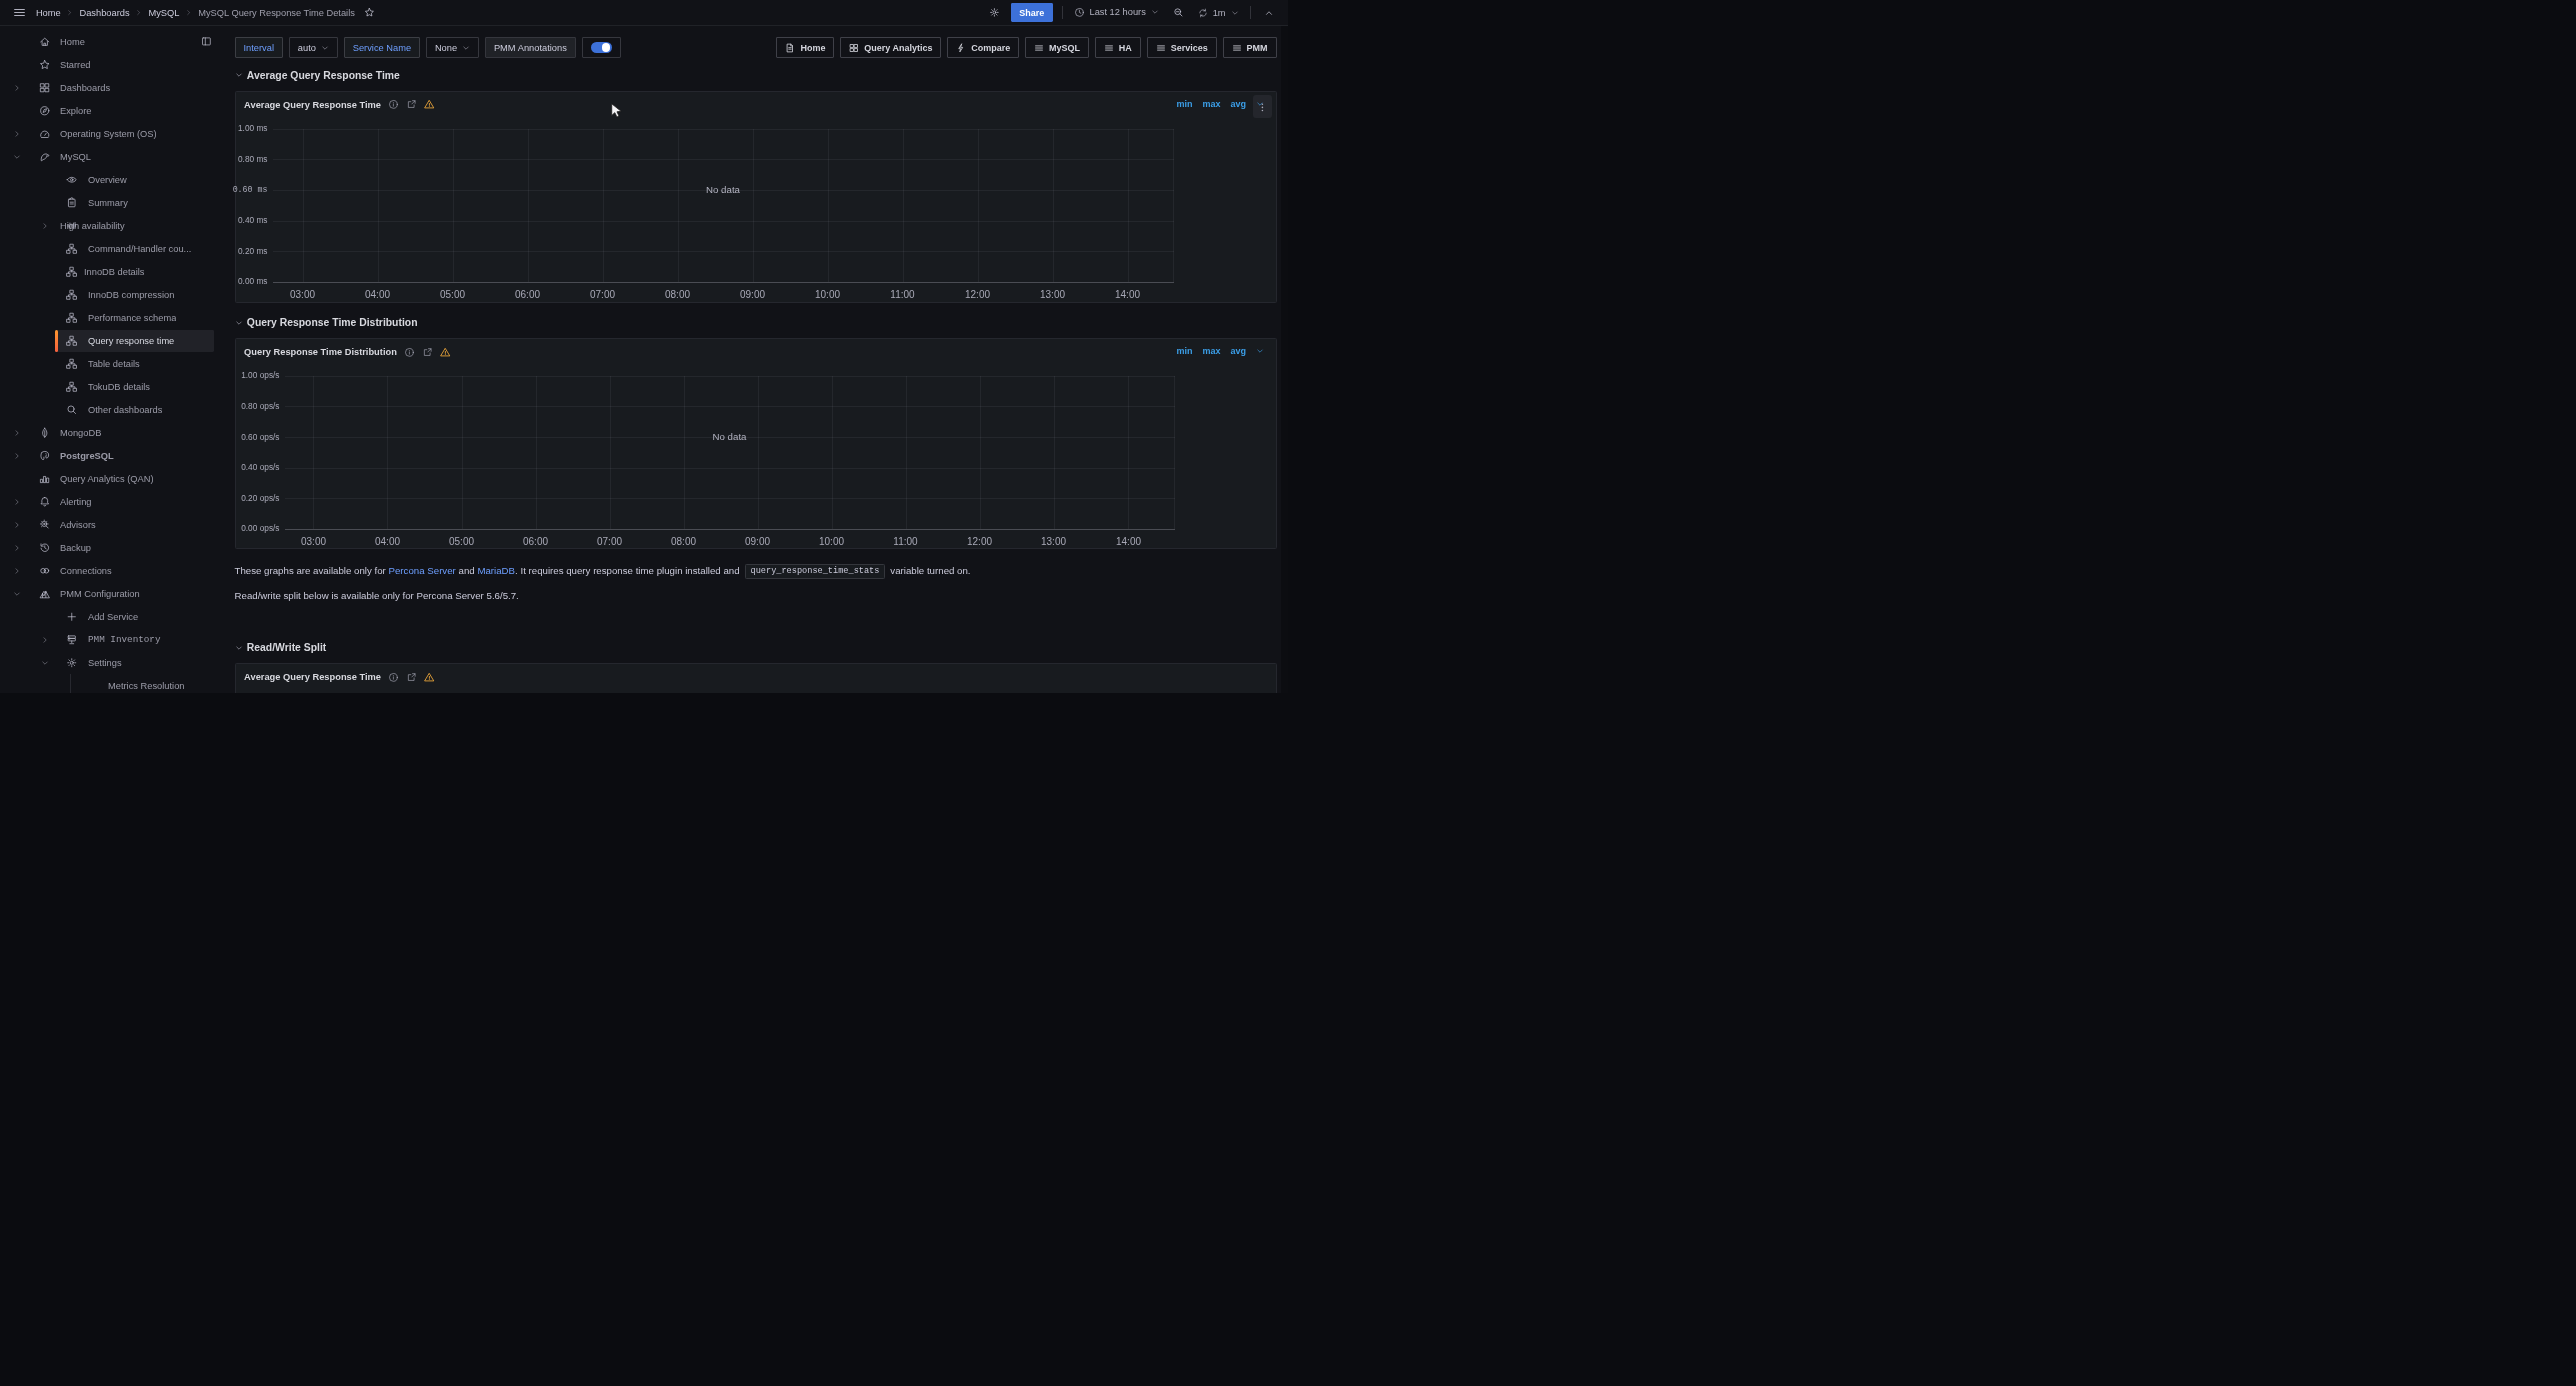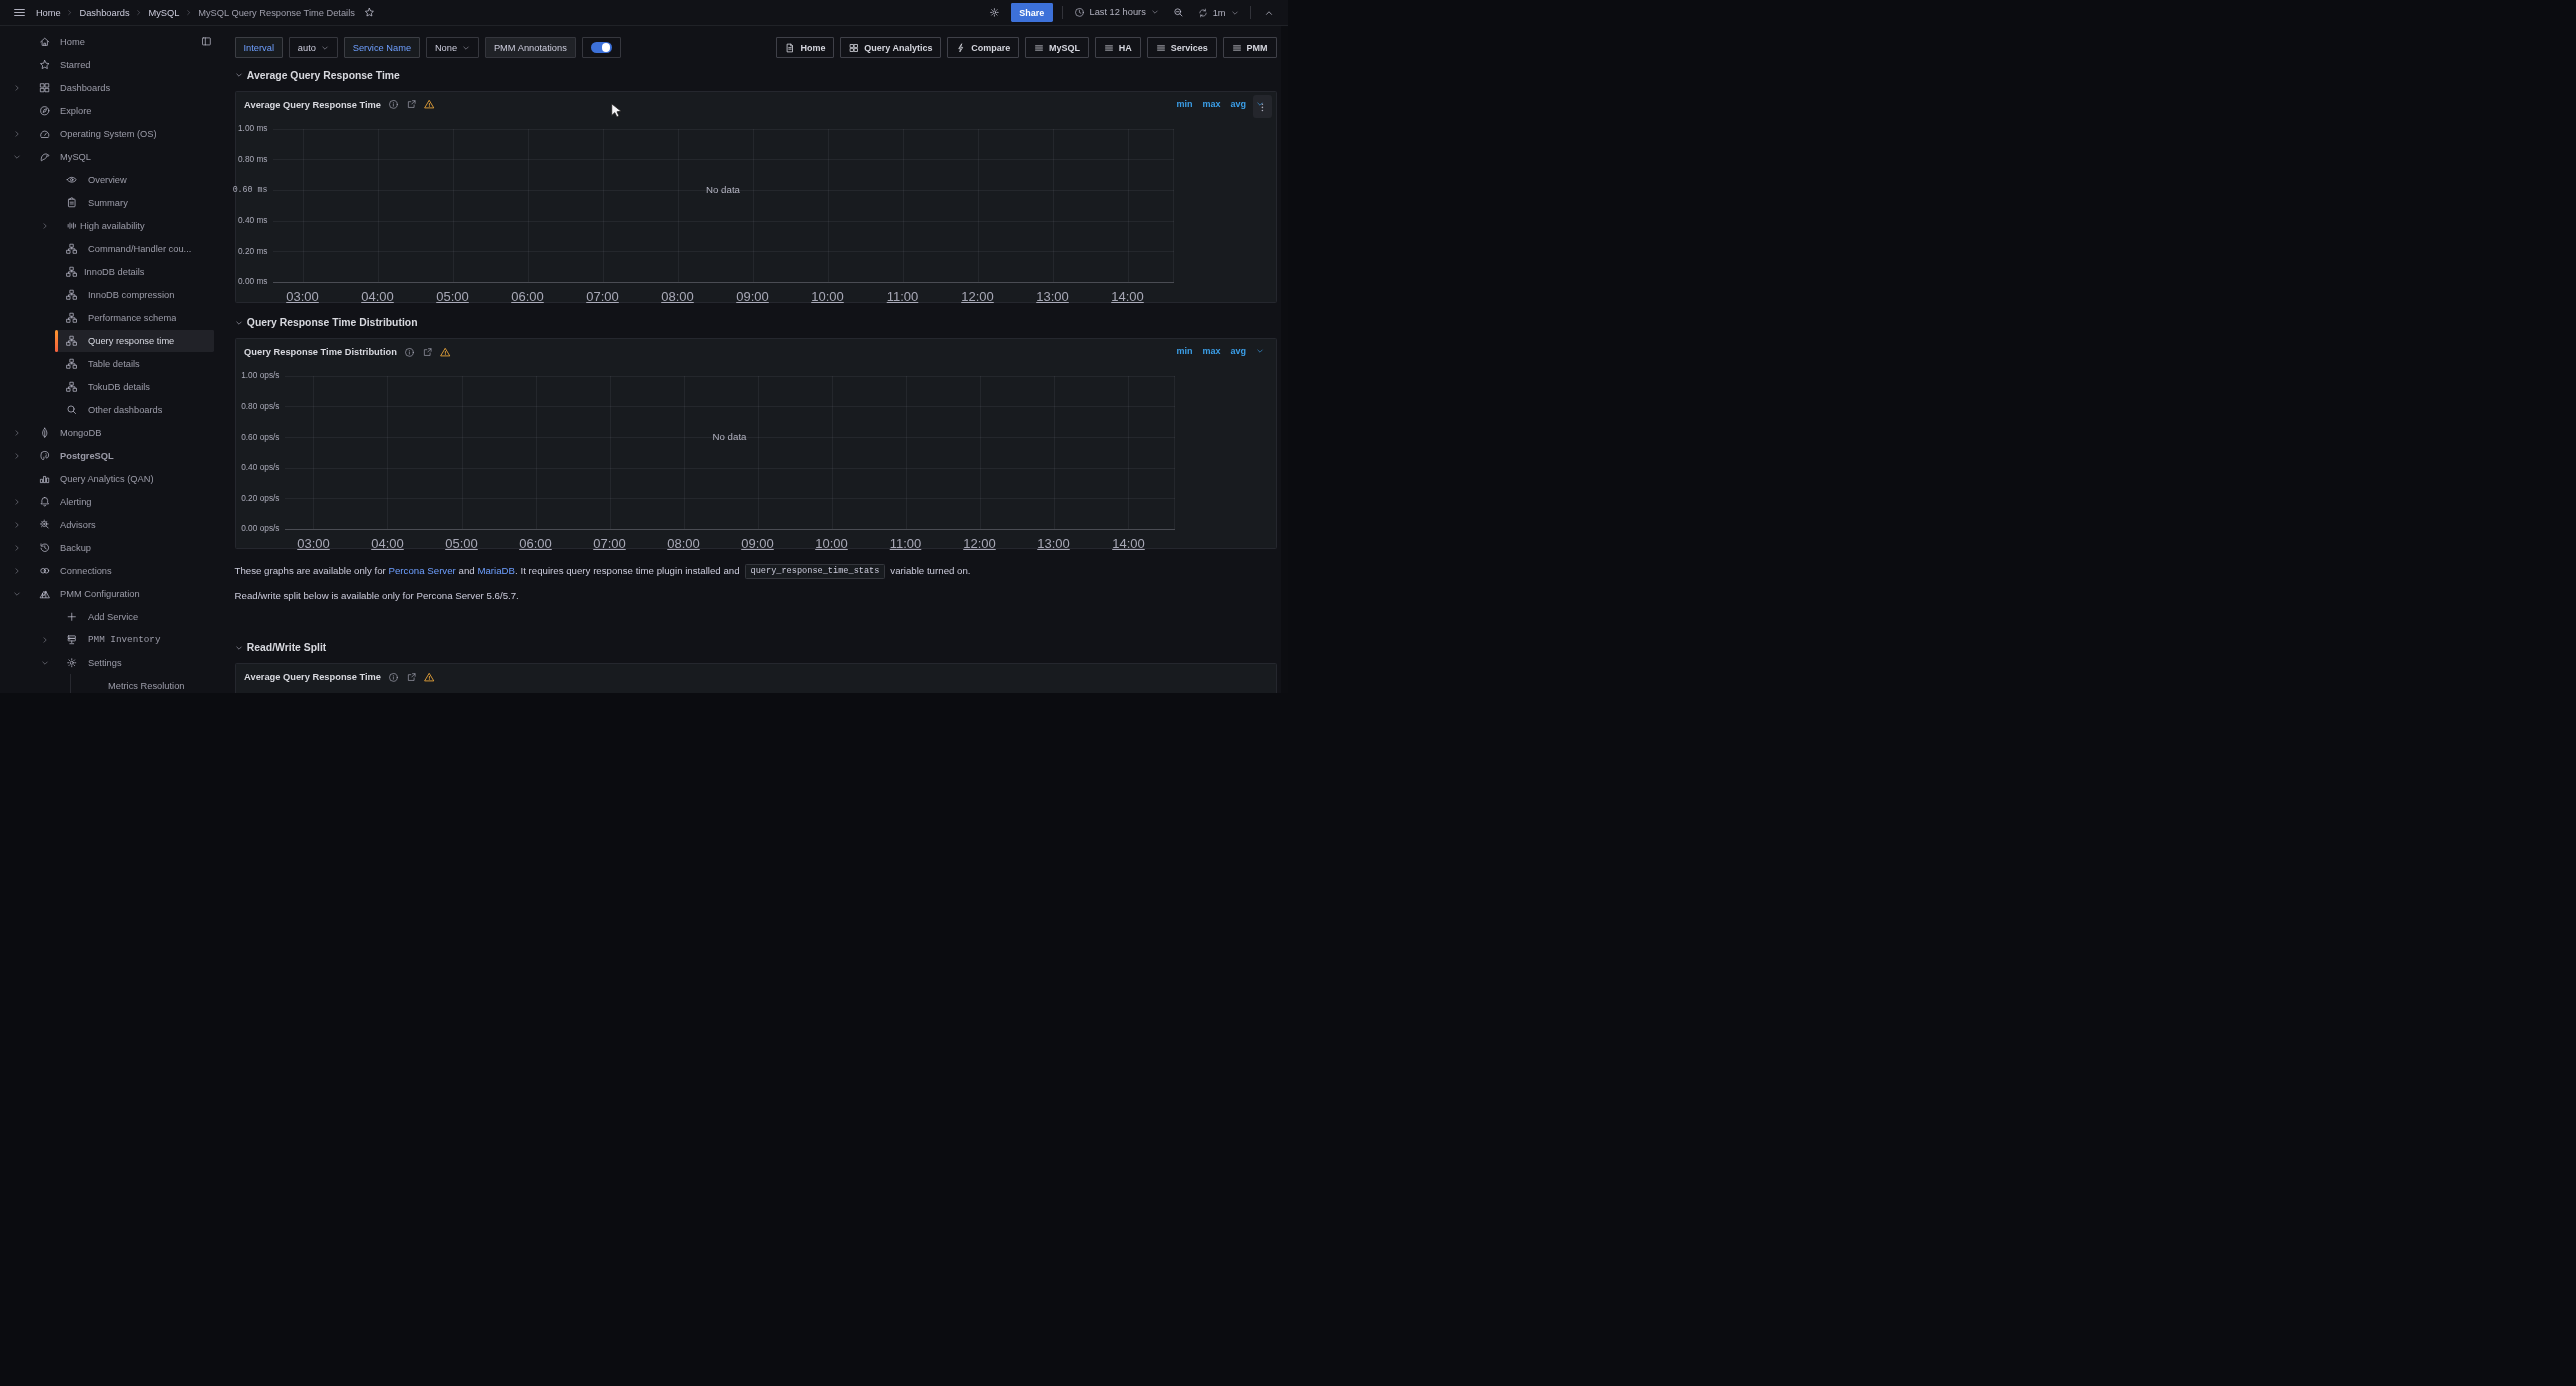--- a/index.html
+++ b/index.html
@@ -81,22 +81,22 @@
   .legend{position:absolute;top:7.2px;right:11.5px;display:flex;align-items:center;gap:10px;
           color:#3b9ee7;font-weight:700;font-size:9px;}
   .legend .litem{cursor:pointer;}
   .legend .caret{color:#3b9ee7;}
 
   .plot{position:absolute;}
   .gl-h{position:absolute;left:0;right:0;height:0.7px;background:rgba(204,204,220,.07);}
   .gl-h.axis{background:rgba(204,204,220,.28);}
   .gl-v{position:absolute;top:0;bottom:0;width:0.7px;background:rgba(204,204,220,.07);}
   .ytick{position:absolute;white-space:nowrap;font-size:8.3px;color:rgba(204,204,220,.8);}
-  .xtick{position:absolute;white-space:nowrap;font-size:13px;color:rgba(204,204,220,.8);
-         transform:translateX(-50%);text-decoration:underline;}
+  .xtick{position:absolute;white-space:nowrap;font-size:10px;color:rgba(204,204,220,.8);
+         transform:translateX(-50%);}
   .nodata{position:absolute;left:0;right:0;top:55px;text-align:center;font-size:9.7px;
           color:rgba(204,204,220,.85);}
 
   .note{margin-top:14.4px;font-size:9.7px;color:#ccccdc;line-height:14.4px;}
   #note-2{margin-top:10px;}
   .note a{color:#6e9fff;text-decoration:none;cursor:pointer;}
   .codechip{font-family:"Liberation Mono","DejaVu Sans Mono",monospace;font-size:8.6px;
             background:#181b1f;border:0.7px solid #34363c;border-radius:1.4px;padding:1.4px 5px;margin:0 2.2px;}
 
   .cursor{position:absolute;left:611px;top:103px;z-index:99;pointer-events:none;}
@@ -289,21 +289,21 @@
         <span class="chev" style="left: 41px;">
           <svg class="ic" width="8" height="8" viewBox="0 0 16 16">
             <path d="m6 3.6 4.4 4.4L6 12.4"></path>
           </svg>
         </span>
         <span class="sic" style="left: 66px;">
           <svg class="ic" width="11.5" height="11.5" viewBox="0 0 16 16">
             <path d="M3 6.2v3.6M5.5 4.2v7.6M8 5.7v4.6M10.5 4.2v7.6M13 6.2v3.6"></path>
           </svg>
         </span>
-        <span class="lbl" style="margin-left: 80px;">High availability</span>
+        <span class="lbl" style="margin-left: 60px;">High availability</span>
       </div>
       <div class="snav-item">
         <span class="sic" style="left: 66px;">
           <svg class="ic" width="11.5" height="11.5" viewBox="0 0 16 16">
             <rect x="5.9" y="1.7" width="4.2" height="4.2"></rect>
             <rect x="1.4" y="10.1" width="4.2" height="4.2"></rect>
             <rect x="10.4" y="10.1" width="4.2" height="4.2"></rect>
             <path d="M8 5.9v2.2M3.5 10.1V8.1h9v2"></path>
           </svg>
         </span>

